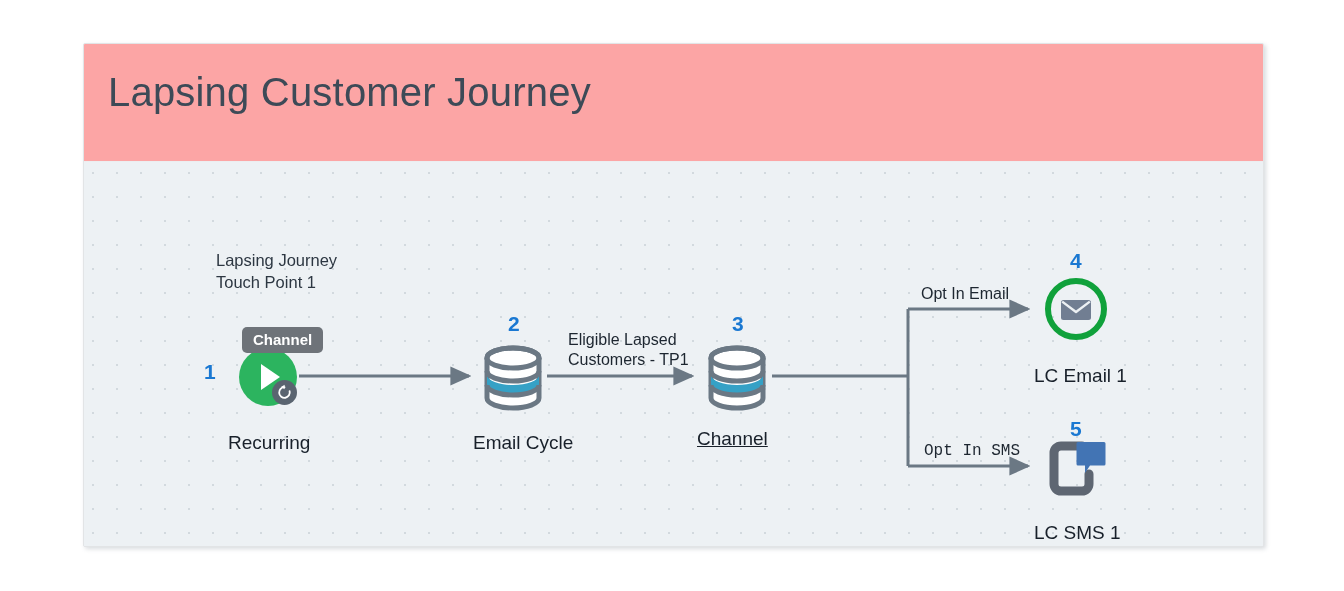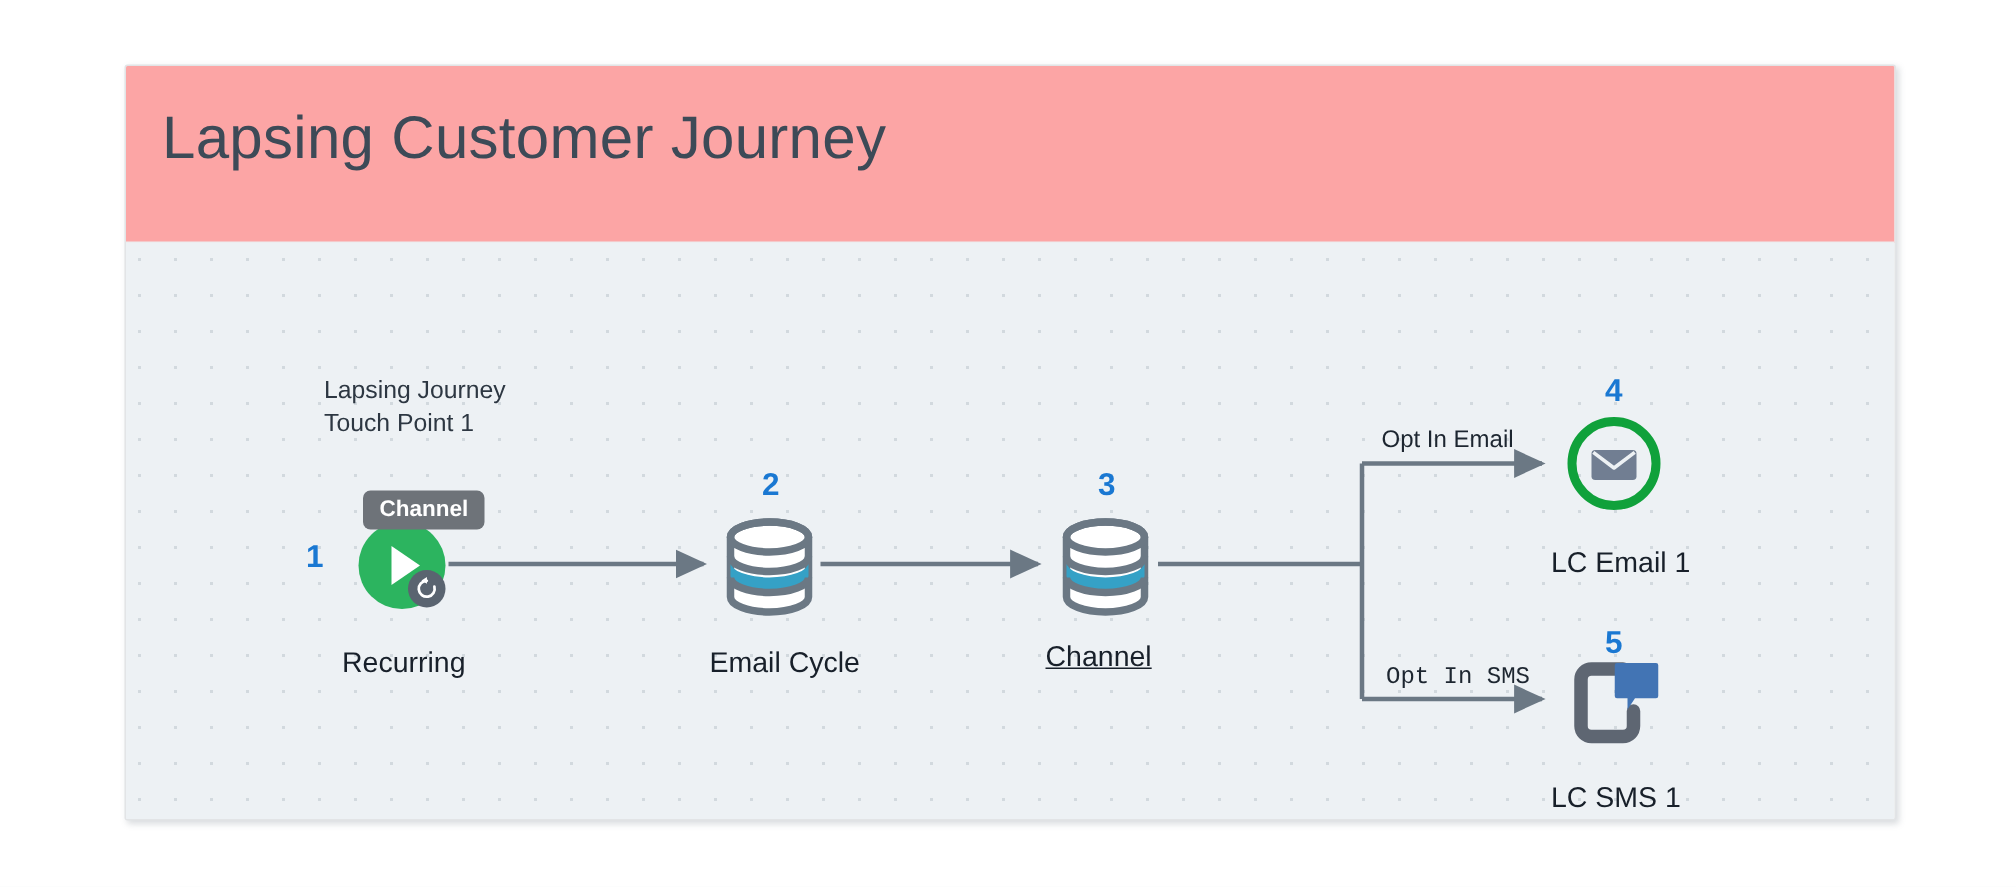--- a/index.html
+++ b/index.html
@@ -194,20 +194,24 @@
 
         <line x1="688" y1="214" x2="824" y2="214" stroke="#6b7884" stroke-width="3"></line>
 
         <path d="M824,147 L824,304" stroke="#6b7884" stroke-width="3" fill="none"></path>
 
         <path d="M824,147 L944,147" stroke="#6b7884" stroke-width="3" fill="none" marker-end="url(#arrowhead)"></path>
 
         <path d="M824,304 L944,304" stroke="#6b7884" stroke-width="3" fill="none" marker-end="url(#arrowhead)"></path>
       </svg>
 
+      <div class="edge-label" style="left:484px; top:168px;">
+        <div>Eligible Lapsed</div>
+        <div>Customers - TP1</div>
+      </div>
 
       <div class="edge-label" style="left:837px; top:122px;">Opt In Email</div>
 
       <div class="edge-label" style="left:840px; top:279px;font-family:Liberation Mono, monospace;">Opt In SMS</div>
 
       <div class="node" style="left:0; top:0;">
 
         <div class="touchpoint-caption" style="left:132px; top:87px;">
           <div>Lapsing Journey</div>
           <div>Touch Point 1</div>

